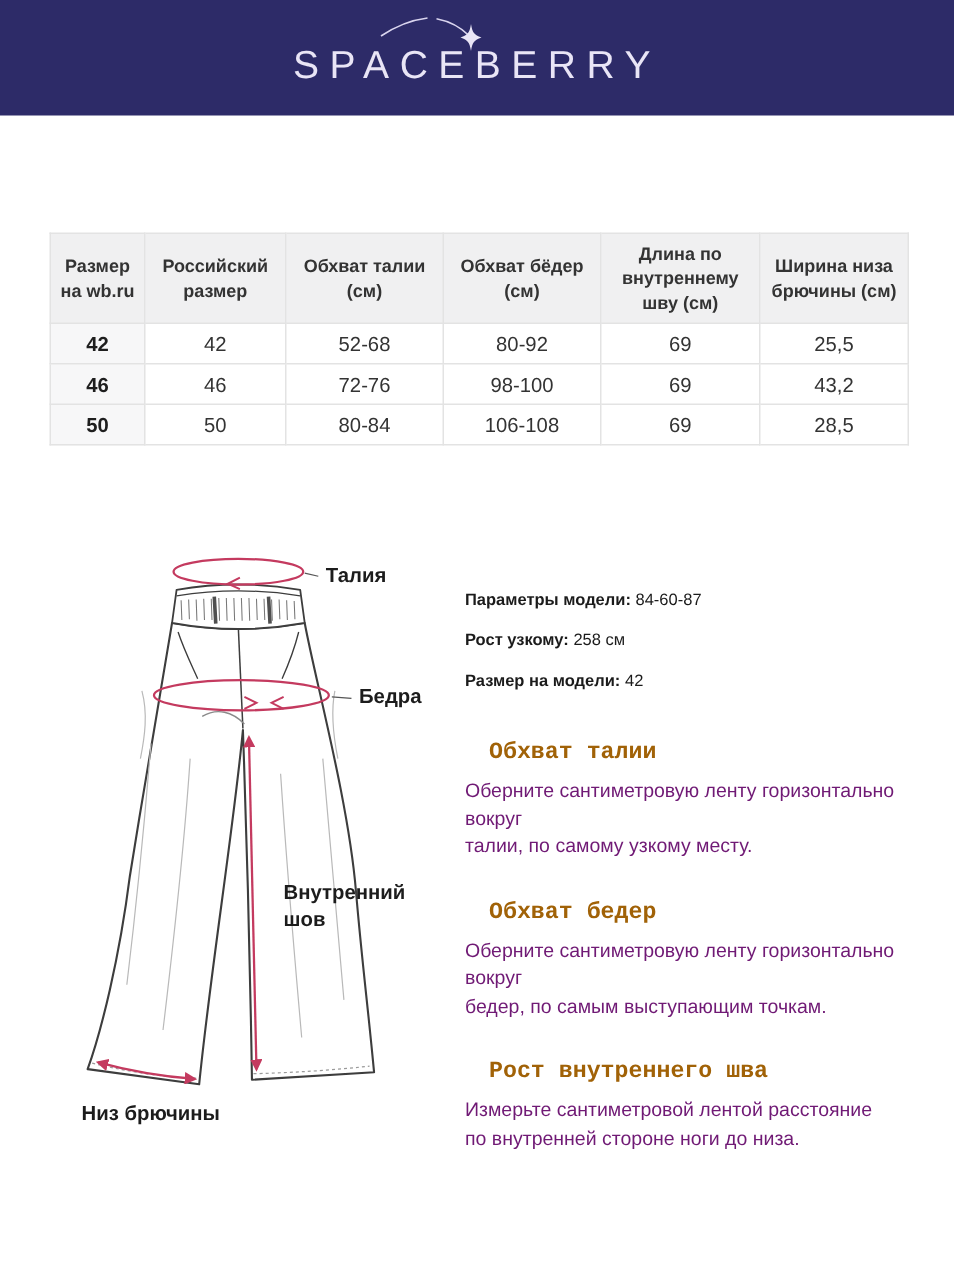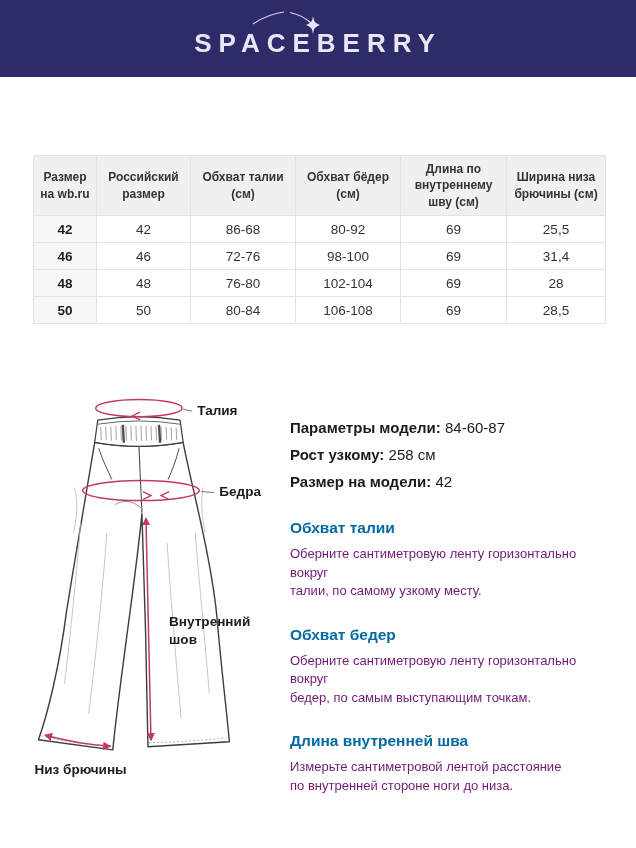--- a/index.html
+++ b/index.html
@@ -9,50 +9,50 @@
     font-family:"Liberation Sans", sans-serif; color:#222;
   }
 
   
   header.brand {
     height:77px; background:#2d2b68;
     display:flex; align-items:center; justify-content:center;
   }
   .logo { position:relative; margin-top:10px; }
   .logo .brand-name {
-    font-size:26px; letter-spacing:7px; color:#e9e5f6; font-weight:700;
+    font-size:26px; letter-spacing:7px; color:#e9e5f6; font-weight:400;
   }
   .logo .star { position:absolute; left:56px; top:-21px; width:76px; height:30px; }
 
   
   table.size-table { border-collapse:collapse; margin:78px 0 0 33px; table-layout:fixed; }
   .size-table col.c1{width:63px}.size-table col.c2{width:94px}.size-table col.c3{width:105px}
   .size-table col.c4{width:105px}.size-table col.c5{width:106px}.size-table col.c6{width:99px}
   .size-table th, .size-table td {
     border:1px solid #e3e3e3; text-align:center; vertical-align:middle; color:#333;
   }
   .size-table thead th {
     background:#f0f0f1; font-size:12px; font-weight:600; line-height:1.35;
     height:60px; padding:3px 6px;
   }
   .size-table tbody td { background:#fff; font-size:13.5px; font-weight:400; height:27px; }
   .size-table tbody th { background:#f7f7f8; font-size:13.5px; font-weight:700; color:#1e1e1e; }
 
   
-  .details { display:flex; padding:0 18px; margin-top:58px; }
+  .details { display:flex; padding:0 38px; margin-top:58px; }
   .figure { width:272px; flex:0 0 272px; }
   svg.pants { display:block; width:272px; height:402px; }
   svg.pants text { font-family:"Liberation Sans", sans-serif; font-weight:600; font-size:13.5px; fill:#1c1c1c; }
 
   .info { width:306px; padding-top:32px; }
-  .model-param { font-size:15px; line-height:27px; color:#1b1b1b; }
+  .model-param { font-size:11px; line-height:27px; color:#1b1b1b; }
   .model-param .lbl { font-weight:700; }
   #instructions { margin-top:24px; }
   .inst { margin-bottom:25px; }
-  .inst h3 { margin:0 0 8px 0; font-size:15.5px; font-weight:700; color:#0369a1; }
+  .inst h3 { margin:0 0 8px 16px; font-size:15.5px; font-weight:700; color:#a16207;font-family:Liberation Mono, monospace; }
   .inst p { margin:0; font-size:13px; line-height:18.5px; color:#701a75; white-space:pre-line; }
 </style>
 </head>
 <body>
 
 <div class="page">
 
   <header class="brand">
     <div class="logo">
       <svg class="star" viewBox="0 0 76 30" aria-hidden="true">
@@ -80,40 +80,32 @@
           <th>Обхват талии (см)</th>
           <th>Обхват бёдер (см)</th>
           <th>Длина по внутреннему шву (см)</th>
           <th>Ширина низа брючины (см)</th>
         </tr>
     </thead>
     <tbody id="tbody">
         <tr>
           <th scope="row">42</th>
           <td>42</td>
-          <td>86-68</td>
+          <td>52-68</td>
           <td>80-92</td>
           <td>69</td>
           <td>25,5</td>
         </tr>
         <tr>
           <th scope="row">46</th>
           <td>46</td>
           <td>72-76</td>
           <td>98-100</td>
           <td>69</td>
-          <td>31,4</td>
-        </tr>
-        <tr>
-          <th scope="row">48</th>
-          <td>48</td>
-          <td>76-80</td>
-          <td>102-104</td>
-          <td>69</td>
-          <td>28</td>
+          <td>43,2</td>
         </tr>
         <tr>
           <th scope="row">50</th>
           <td>50</td>
           <td>80-84</td>
           <td>106-108</td>
           <td>69</td>
           <td>28,5</td>
         </tr>
       </tbody>
@@ -204,21 +196,21 @@
             <h3>Обхват талии</h3>
             <p>Оберните сантиметровую ленту горизонтально вокруг
 талии, по самому узкому месту.</p>
           </section>
           <section class="inst">
             <h3>Обхват бедер</h3>
             <p>Оберните сантиметровую ленту горизонтально вокруг
 бедер, по самым выступающим точкам.</p>
           </section>
           <section class="inst">
-            <h3>Длина внутренней шва</h3>
+            <h3>Рост внутреннего шва</h3>
             <p>Измерьте сантиметровой лентой расстояние
 по внутренней стороне ноги до низа.</p>
           </section>
         </div>
     </div>
 
   </section>
 </div>
 
 </body></html>

